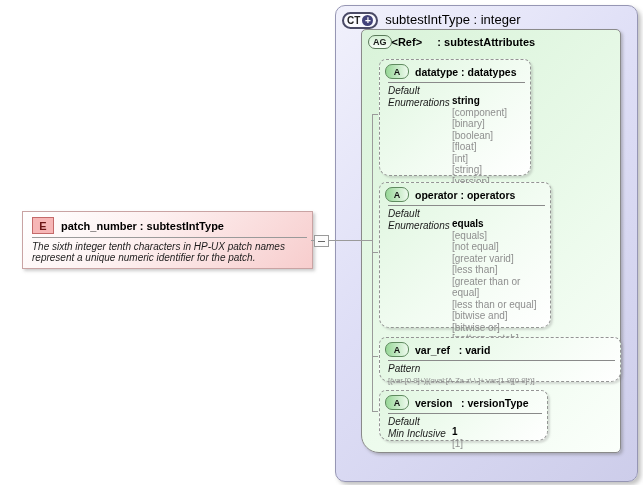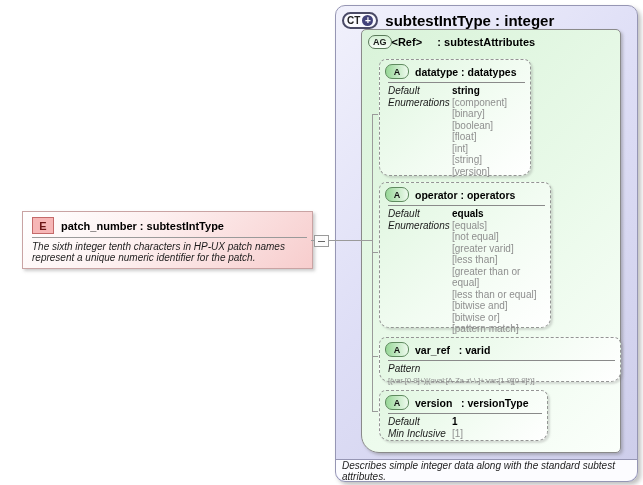--- a/index.html
+++ b/index.html
@@ -42,21 +42,21 @@
   .ct-header{position:absolute;left:6px;top:6px;display:flex;align-items:flex-start;gap:7px;}
   .badge-ct{
     display:inline-flex;align-items:center;gap:2px;padding:1px 3px;
     border:2px solid #4a4a66;border-radius:9px;background:#fafaff;
     font-size:10px;font-weight:bold;color:#222;
   }
   .plus-circle{
     width:11px;height:11px;border-radius:50%;background:#42427a;color:#ffffff;
     font-size:10px;line-height:11px;text-align:center;font-weight:bold;
   }
-  .ct-title{font-weight:bold;font-size:15px;white-space:pre;}
+  .ct-title{font-weight:normal;font-size:13px;white-space:pre;}
   
   .ag-box{
     position:absolute;left:25px;top:23px;width:258px;height:422px;
     border:1px solid #8a8a8a;border-radius:5px 5px 5px 18px;
     background:linear-gradient(135deg,#d9f3d9 0%,#eafaea 55%,#fbfffb 100%);
     box-shadow:2px 2px 3px rgba(110,110,110,.4);
   }
   .ag-header{display:flex;align-items:center;padding:5px 6px 0 6px;}
   .badge-ag{
     flex:none;border:1px solid #5a7a5a;border-radius:8px;
@@ -78,21 +78,21 @@
   .badge-a{
     width:22px;height:13px;flex:none;border:1px solid #5f8a5f;border-radius:7px;
     background:linear-gradient(90deg,#97d797,#eefaee);
     font-size:9px;font-weight:bold;display:flex;align-items:center;justify-content:center;color:#111;
   }
   .a-title{font-weight:bold;font-size:10.5px;white-space:pre;}
   .a-rule{border:0;border-top:1px solid #8a8a8a;margin:3px 5px 2px 8px;}
   .props{display:flex;align-items:flex-start;padding:0 4px 0 8px;font-size:10px;line-height:11.5px;}
   .plabels{width:64px;flex:none;font-style:italic;color:#1a1a1a;}
   .pvalues{color:#8f8f8f;}
-  .pvalues .dflt{color:#000;font-weight:bold;}
+  .pvalues .dflt{color:#000;font-weight:bold;margin-top:10px;}
   .pattern-row{display:flex;align-items:flex-start;padding:0 2px 0 8px;font-size:10px;line-height:11px;flex-direction:column;}
   .pattern-label{flex:none;width:34px;font-style:italic;color:#1a1a1a;}
   .pattern-value{font-size:8px;letter-spacing:-0.3px;color:#8f8f8f;white-space:nowrap;padding-top:1px;}
   
   .ct-annotation{
     position:absolute;left:0;right:0;bottom:0;height:21px;
     border-top:1px solid #9696b4;background:#fcfcff;border-radius:0 0 10px 10px;
     display:flex;align-items:center;padding:0 6px;
     font-size:10px;font-style:italic;color:#1c1c1c;
   }
@@ -202,23 +202,20 @@
             <div>Min Inclusive</div>
           </div>
           <div class="pvalues">
             <div class="dflt">1</div>
             <div>[1]</div>
           </div>
         </div>
       </div>
     </div>
 
-    <div class="ct-annotation">
-      <span>Describes simple integer data along with the standard subtest attributes.</span>
-    </div>
   </div>
 
   <div class="conn" style="left:311px;top:240px;width:61px;height:1px;"></div>
   <div class="conn" style="left:372px;top:114px;width:1px;height:298px;"></div>
   <div class="conn" style="left:372px;top:114px;width:6px;height:1px;"></div>
   <div class="conn" style="left:372px;top:252px;width:6px;height:1px;"></div>
   <div class="conn" style="left:372px;top:356px;width:6px;height:1px;"></div>
   <div class="conn" style="left:372px;top:411px;width:6px;height:1px;"></div>
   <div class="handle">
     <div class="dash"></div>

